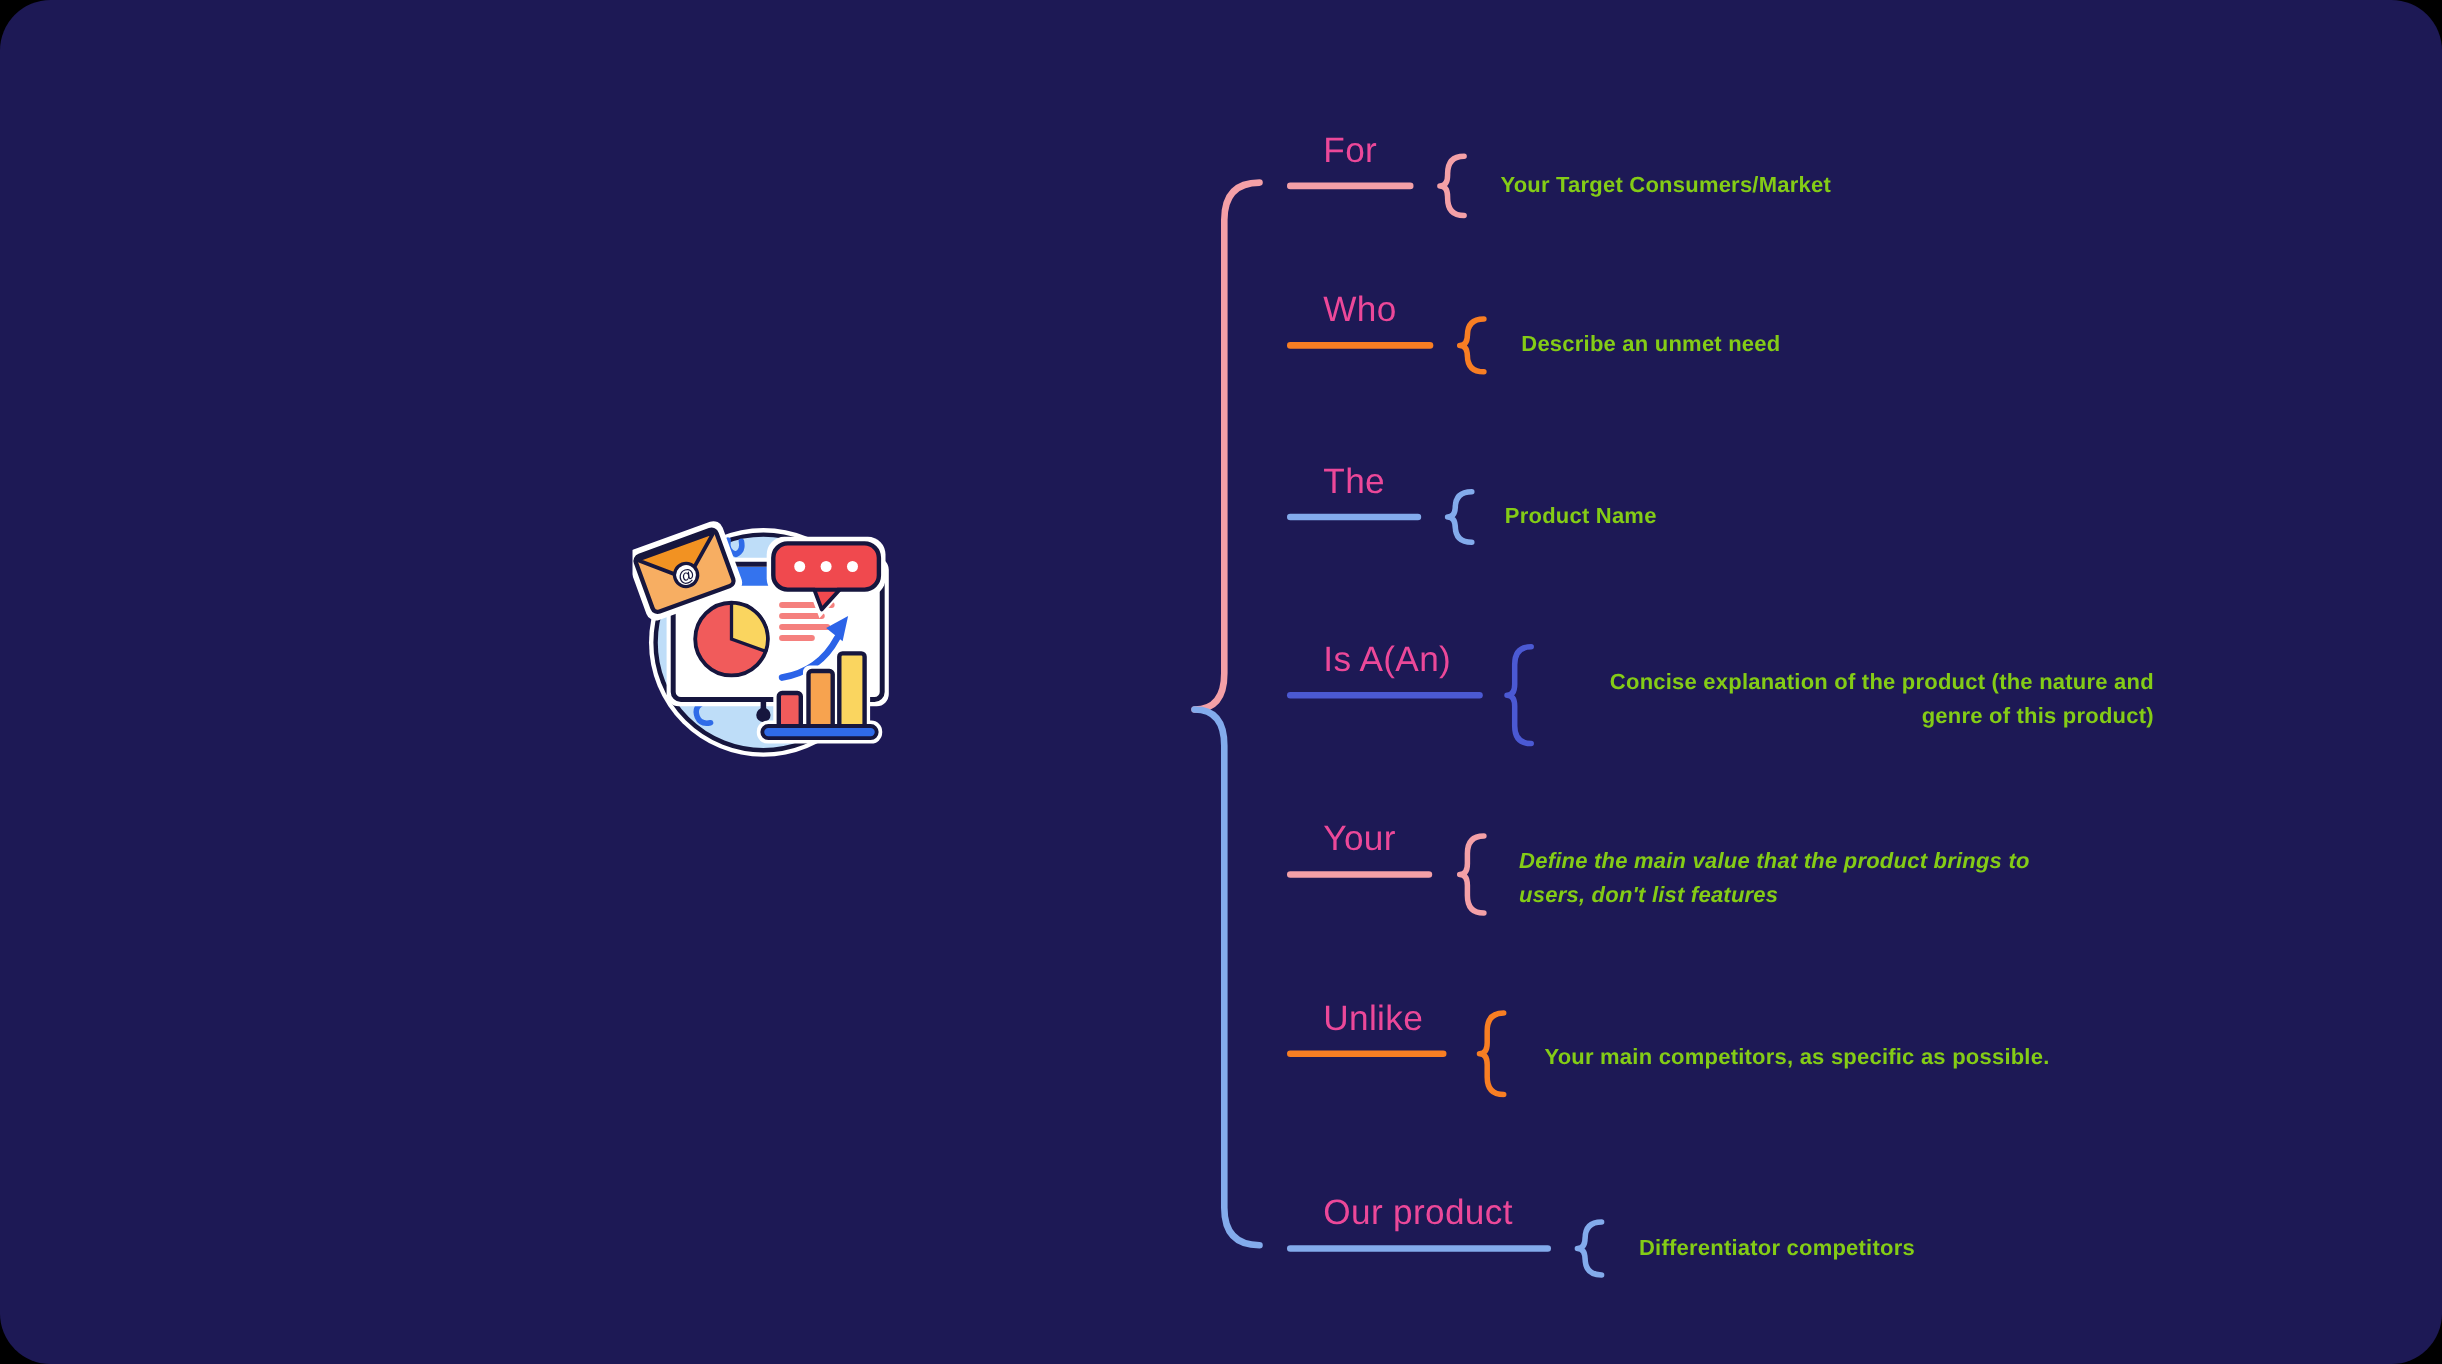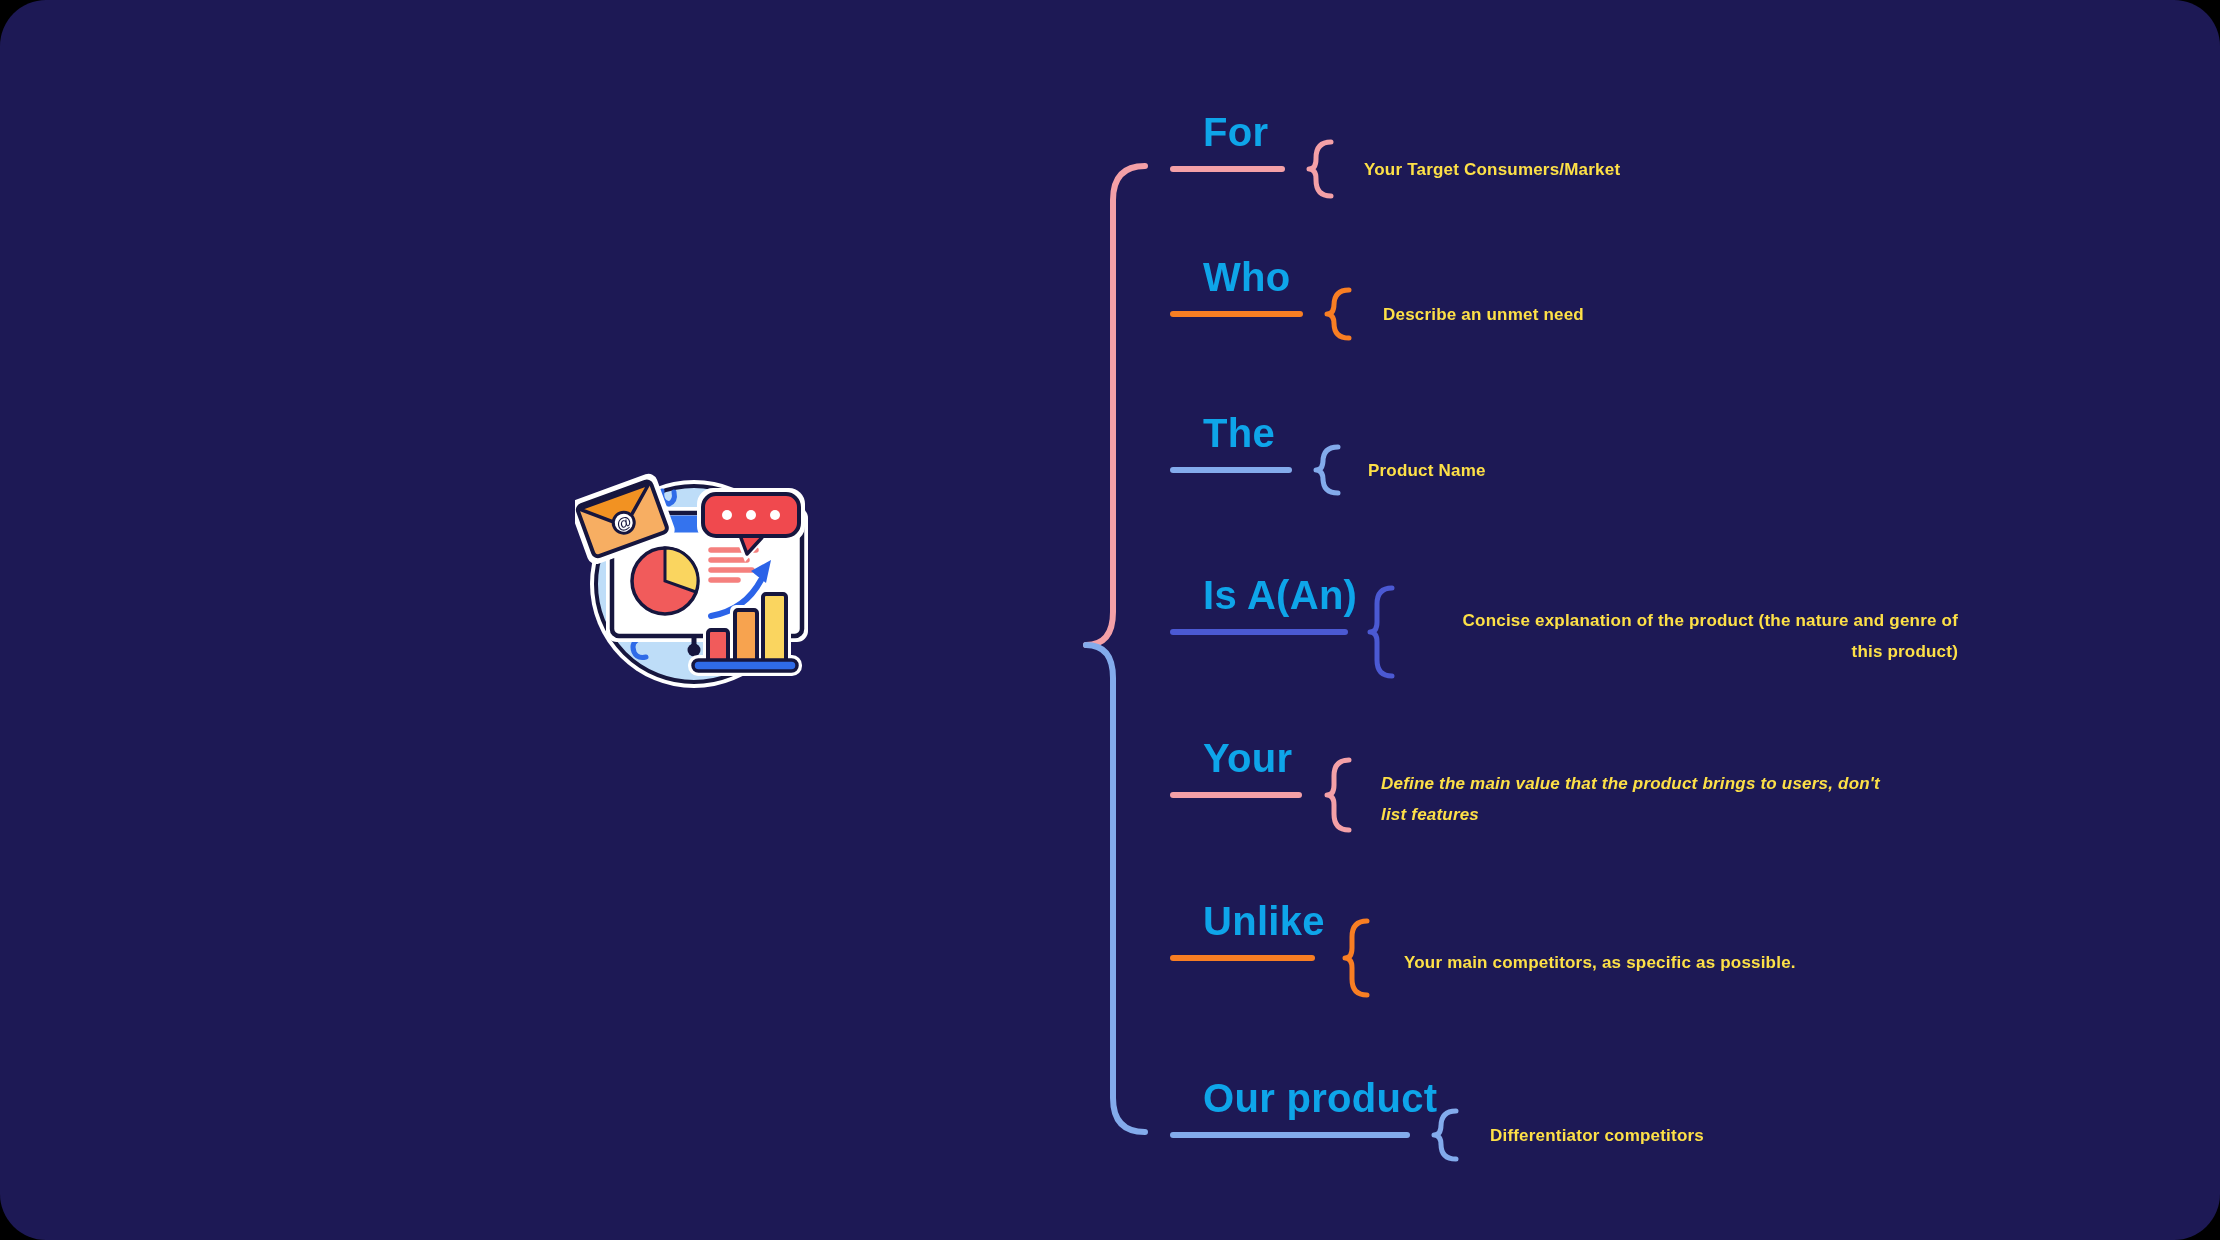--- a/index.html
+++ b/index.html
@@ -8,25 +8,25 @@
   .overlay{position:absolute;left:0;top:0;pointer-events:none;}
 
   
   .illus{position:absolute;left:575px;top:468px;}
   .title{position:absolute;left:345px;top:704px;width:700px;text-align:center;
          color:#fff;font-size:41px;font-weight:800;line-height:57px;letter-spacing:.3px;}
 
   
   .branch{position:absolute;left:1170px;height:6px;}
   .bline{position:absolute;left:0;top:0;height:6px;border-radius:3px;background:var(--c,#fff);}
-  .blabel{position:absolute;left:33px;bottom:17px;color:#0ea5e9;font-size:40px;font-weight:700;
+  .blabel{position:absolute;left:33px;bottom:17px;color:#ec4899;font-size:32px;font-weight:400;
           white-space:nowrap;letter-spacing:.3px;}
   .bbrace{position:absolute;color:var(--c,#fff);}
-  .bdesc{position:absolute;top:3px;transform:translateY(-50%);color:#fde047;
-         font-size:17px;font-weight:700;line-height:31px;letter-spacing:.2px;}
+  .bdesc{position:absolute;top:3px;transform:translateY(-50%);color:#84cc16;
+         font-size:20px;font-weight:700;line-height:31px;letter-spacing:.2px;}
   .nowrap{white-space:nowrap;}
 </style>
 </head>
 <body>
 
 <div class="stage">
   <div class="canvas" style="background: rgb(29, 25, 85);">
 
     <svg class="overlay" width="2220" height="1240" viewBox="0 0 2220 1240">
       <path class="brace-top" d="M1145 166 Q1113 166 1113 200 L1113 612 Q1113 645 1086 645" fill="none" stroke="#f4a0a7" stroke-width="6" stroke-linecap="round"></path>

